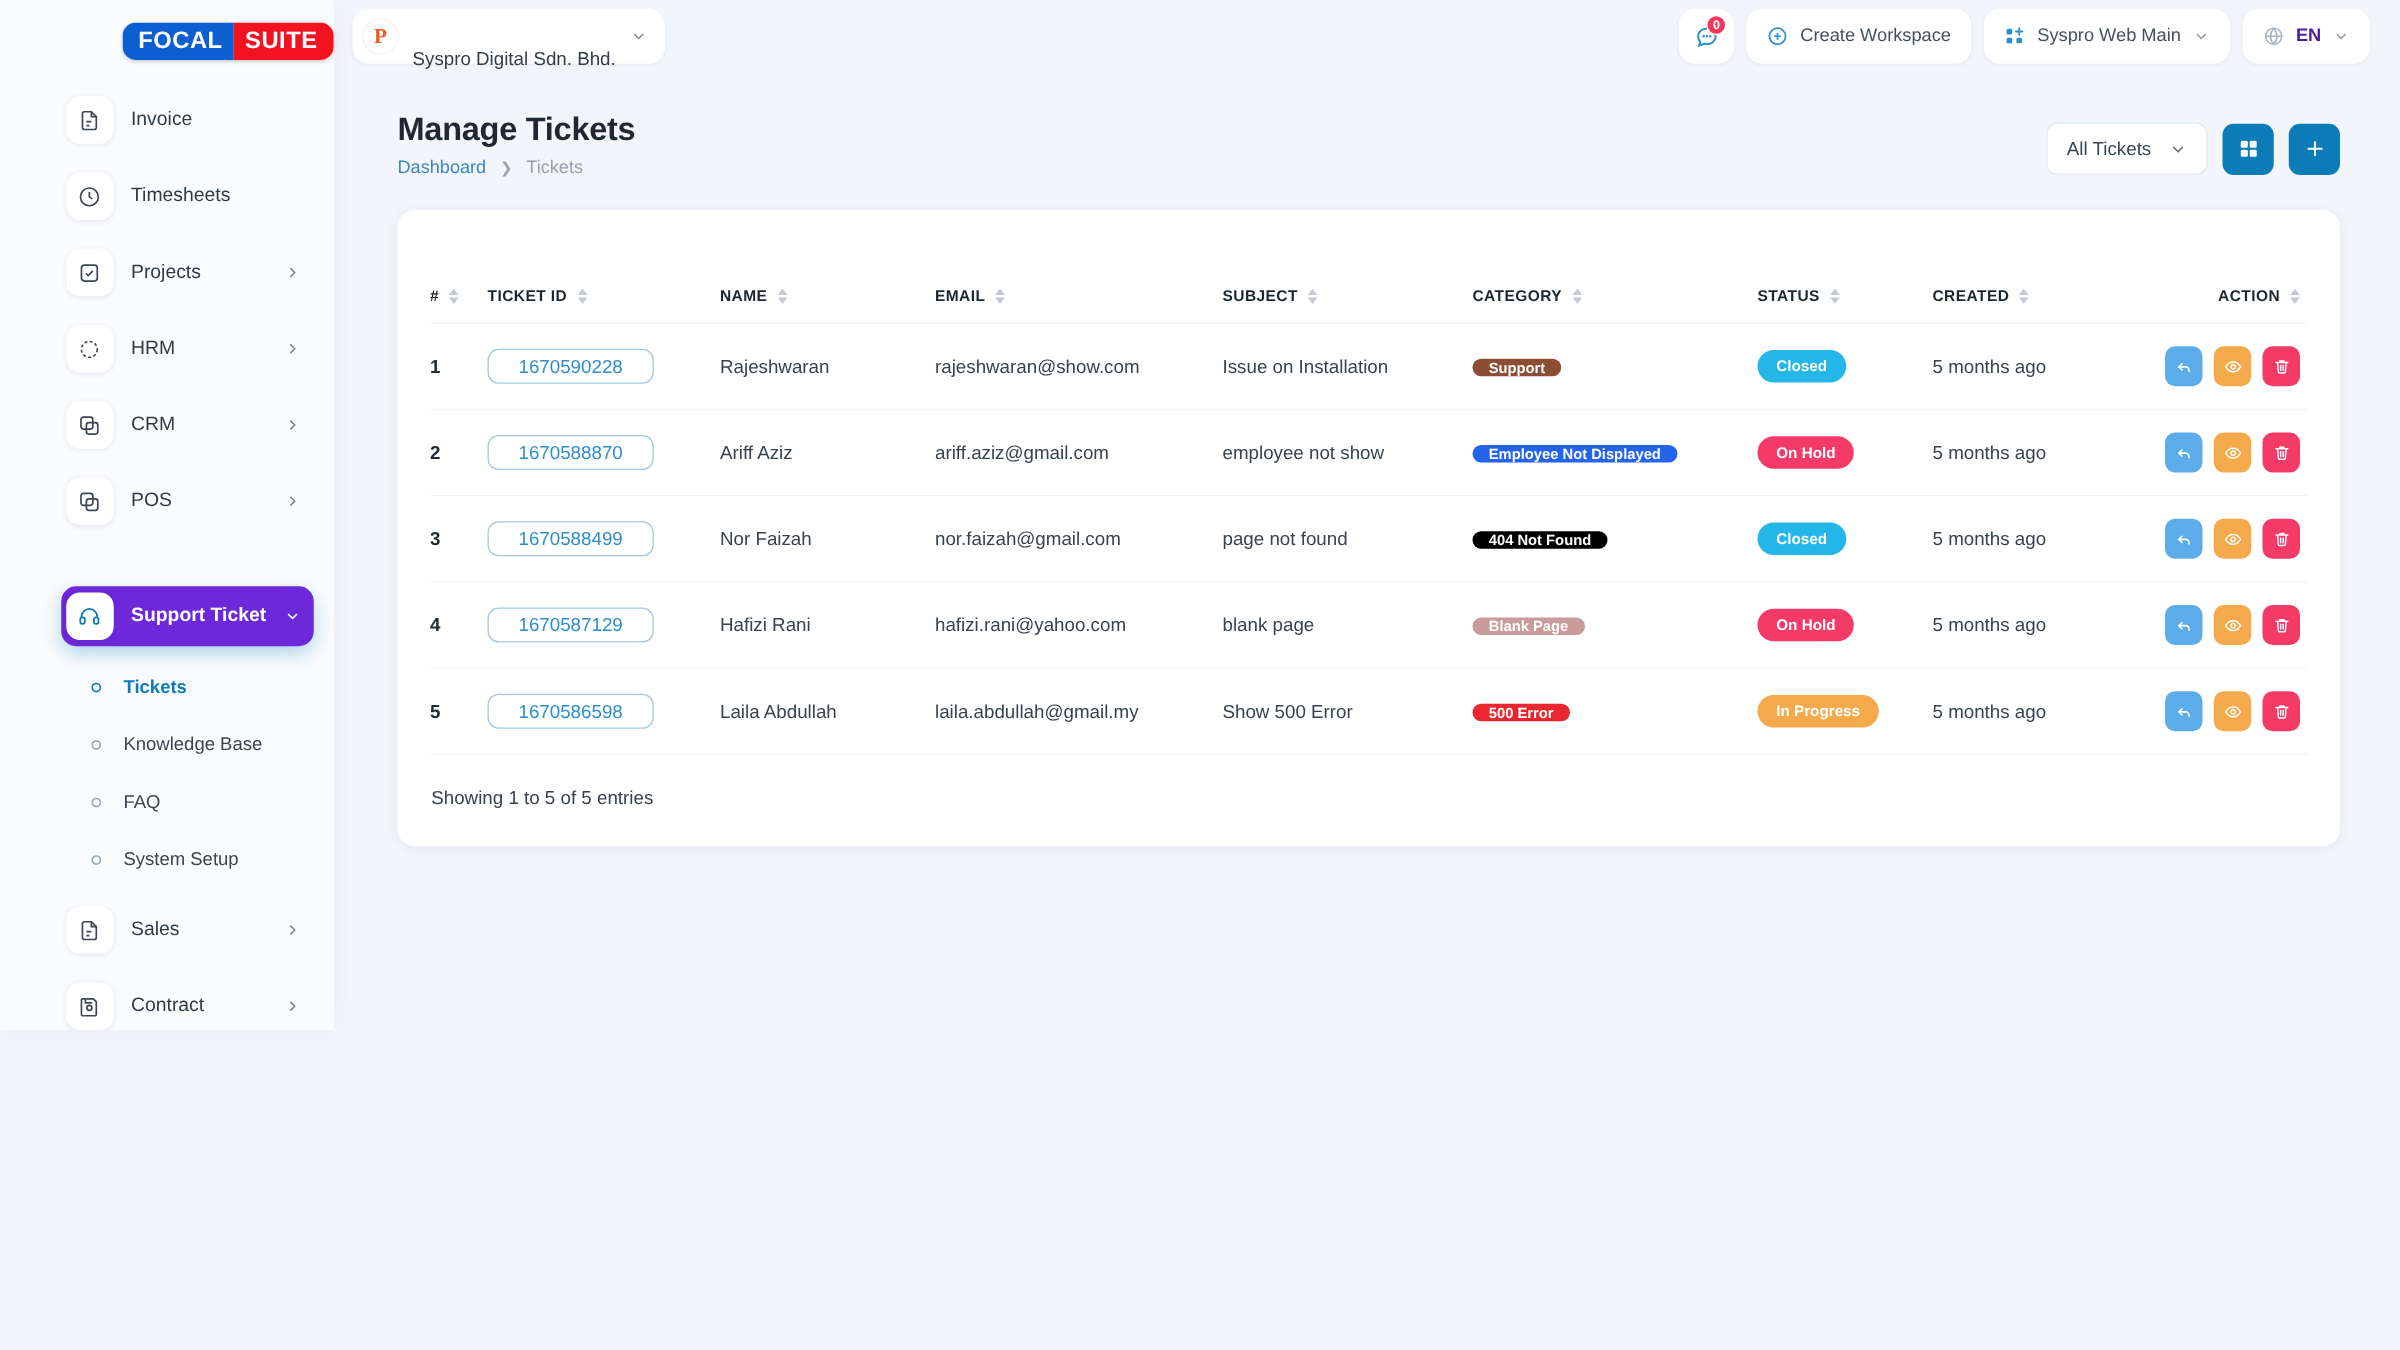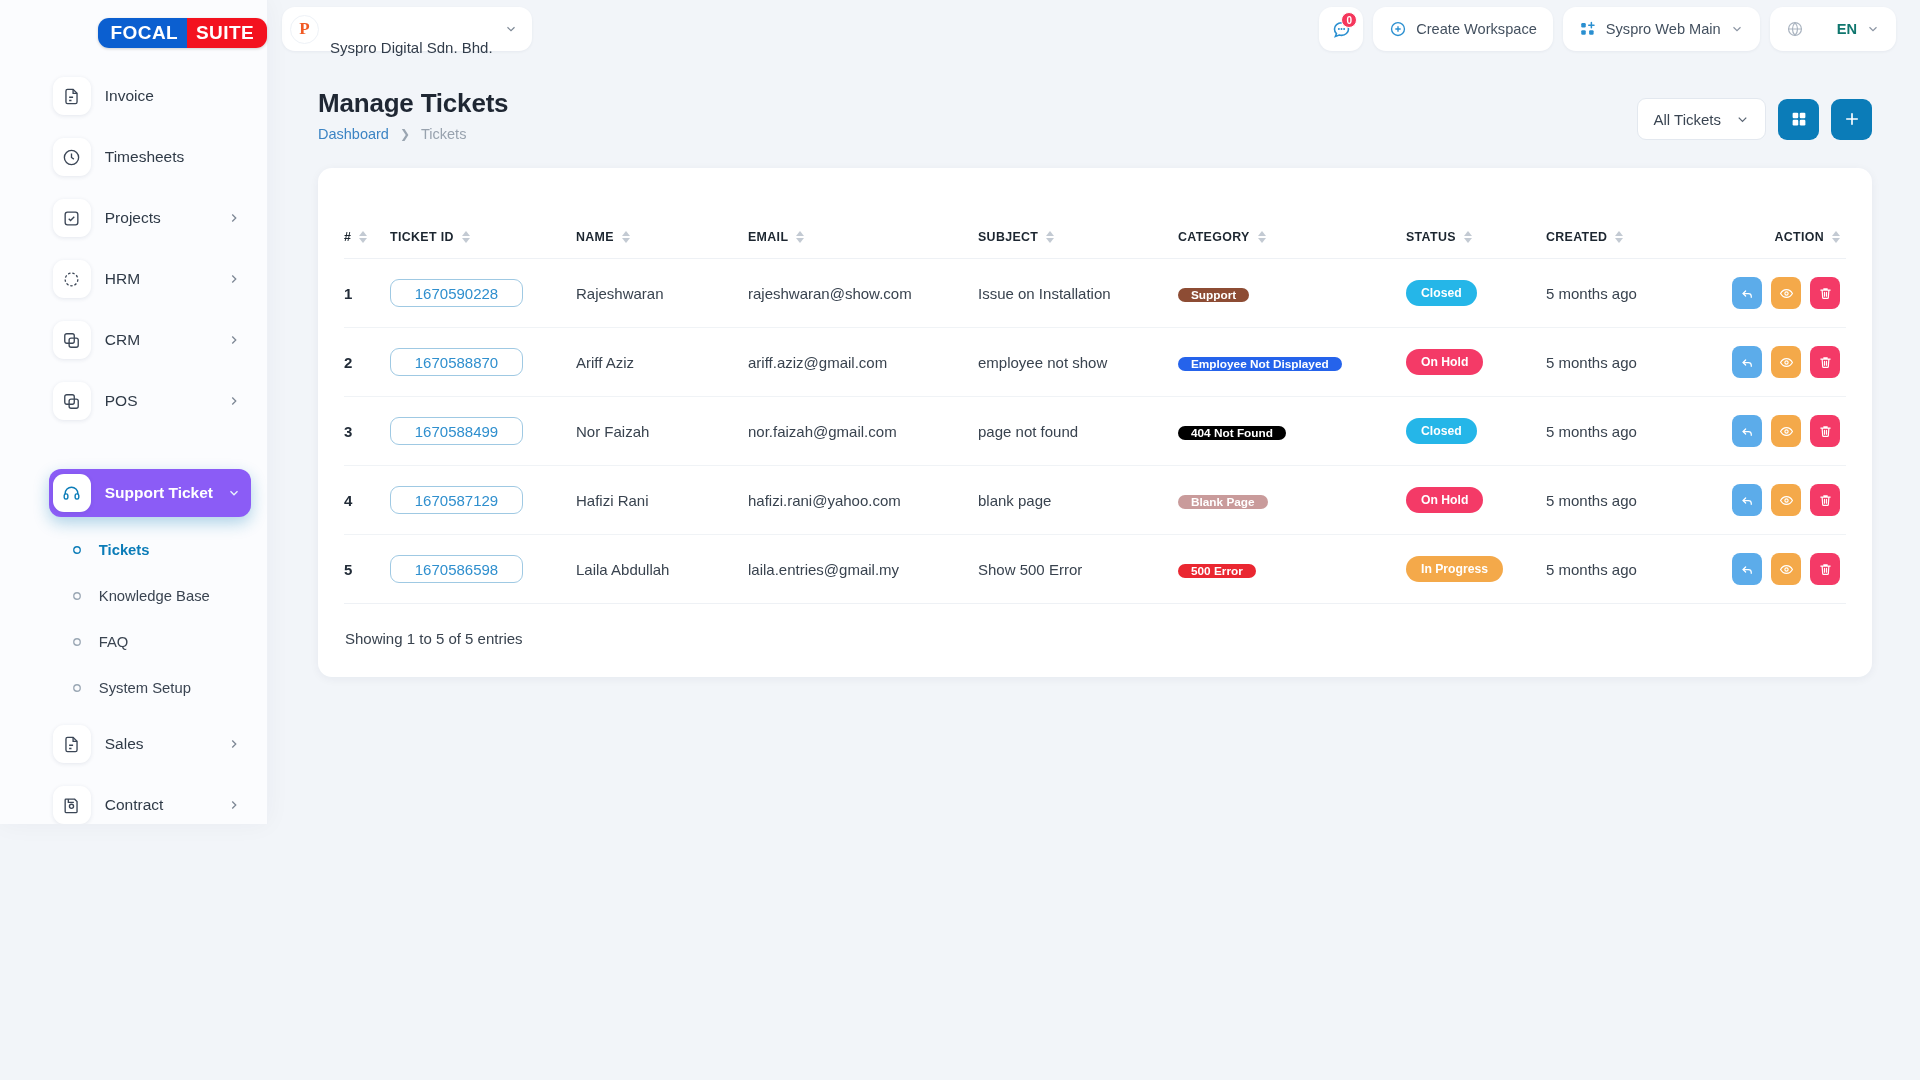--- a/index.html
+++ b/index.html
@@ -44,21 +44,21 @@
     background: #ffffff; box-shadow: 0 1px 4px rgba(30,50,90,.10);
     display: flex; align-items: center; justify-content: center;
     color: #3b4656;
   }
   .nav-ico svg { width: 19px; height: 19px; display: block; }
   .nav-label { font-size: 15.5px; color: #2f3a47; flex: 1; }
   .nav-caret { color: #7c8794; display: flex; align-items: center; }
   .nav-caret svg { width: 14px; height: 14px; }
 
   .nav-item.active {
-    background: #8b5cf6; box-shadow: 0 6px 16px rgba(11,124,184,.32); margin-top: 44px;
+    background: #6d28d9; box-shadow: 0 6px 16px rgba(11,124,184,.32); margin-top: 44px;
   }
   .nav-item.active .nav-label { color: #fff; font-weight: 700; }
   .nav-item.active .nav-ico { color: #0b7cb8; }
   .nav-item.active .nav-caret { color: #eaf6fd; }
 
   .sub-item {
     display: flex; align-items: center; gap: 15px;
     height: 40px; margin: 0 0 6px 0; padding-left: 22px;
     cursor: pointer; border-radius: 10px;
   }
@@ -112,21 +112,21 @@
   .pill-btn {
     display: flex; align-items: center; gap: 9px; height: 44px;
     background: #fff; border-radius: 13px; padding: 0 16px;
     font-size: 14.6px; color: #43505f; cursor: pointer;
     box-shadow: 0 1px 3px rgba(30,50,90,.06);
   }
   .pill-btn svg { width: 18px; height: 18px; }
   .pill-btn .accent { color: #2a8fd0; }
   .pill-btn .grey { color: #aab4c0; }
   .pill-btn .caret { color: #8b95a3; width: 14px; height: 14px; }
-  .lang-code { color: #0f766e; font-weight: 700; font-size: 14.6px; margin-left: 24px; }
+  .lang-code { color: #4c1d95; font-weight: 700; font-size: 14.6px; }
 
   
   .page-head {
     display: flex; align-items: flex-start;
     padding: 30px 48px 0 50px;
   }
   .page-title { font-size: 26px; font-weight: 600; color: #1f2733; letter-spacing: -.2px; }
   .crumbs { display: flex; align-items: center; gap: 11px; margin-top: 7px; font-size: 14.5px; }
   .crumb-link { color: #3c84c4; cursor: pointer; }
   .crumb-sep { color: #9aa5b1; font-size: 12px; }
@@ -763,21 +763,21 @@
                       <path d="M10.4 10.2v6M13.6 10.2v6"></path>
                     </svg>
                   </span>
                 </div>
               </td>
             </tr>
             <tr>
               <td class="idx">5</td>
               <td><span class="ticket-pill">1670586598</span></td>
               <td>Laila Abdullah</td>
-              <td>laila.entries@gmail.my</td>
+              <td>laila.abdullah@gmail.my</td>
               <td>Show 500 Error</td>
               <td><span class="badge" style="background:#ea2731">500 Error</span></td>
               <td><span class="status-badge" style="background:#f4a94a">In Progress</span></td>
               <td>5 months ago</td>
               <td>
                 <div class="actions">
                   <span class="act-btn act-reply">
                     <svg viewBox="0 0 24 24" fill="none" stroke="currentColor" stroke-width="2" stroke-linecap="round" stroke-linejoin="round">
                       <path d="M9 8L5 12l4 4"></path>
                       <path d="M5 12h8.5a4.5 4.5 0 0 1 4.5 4.5V18"></path>

